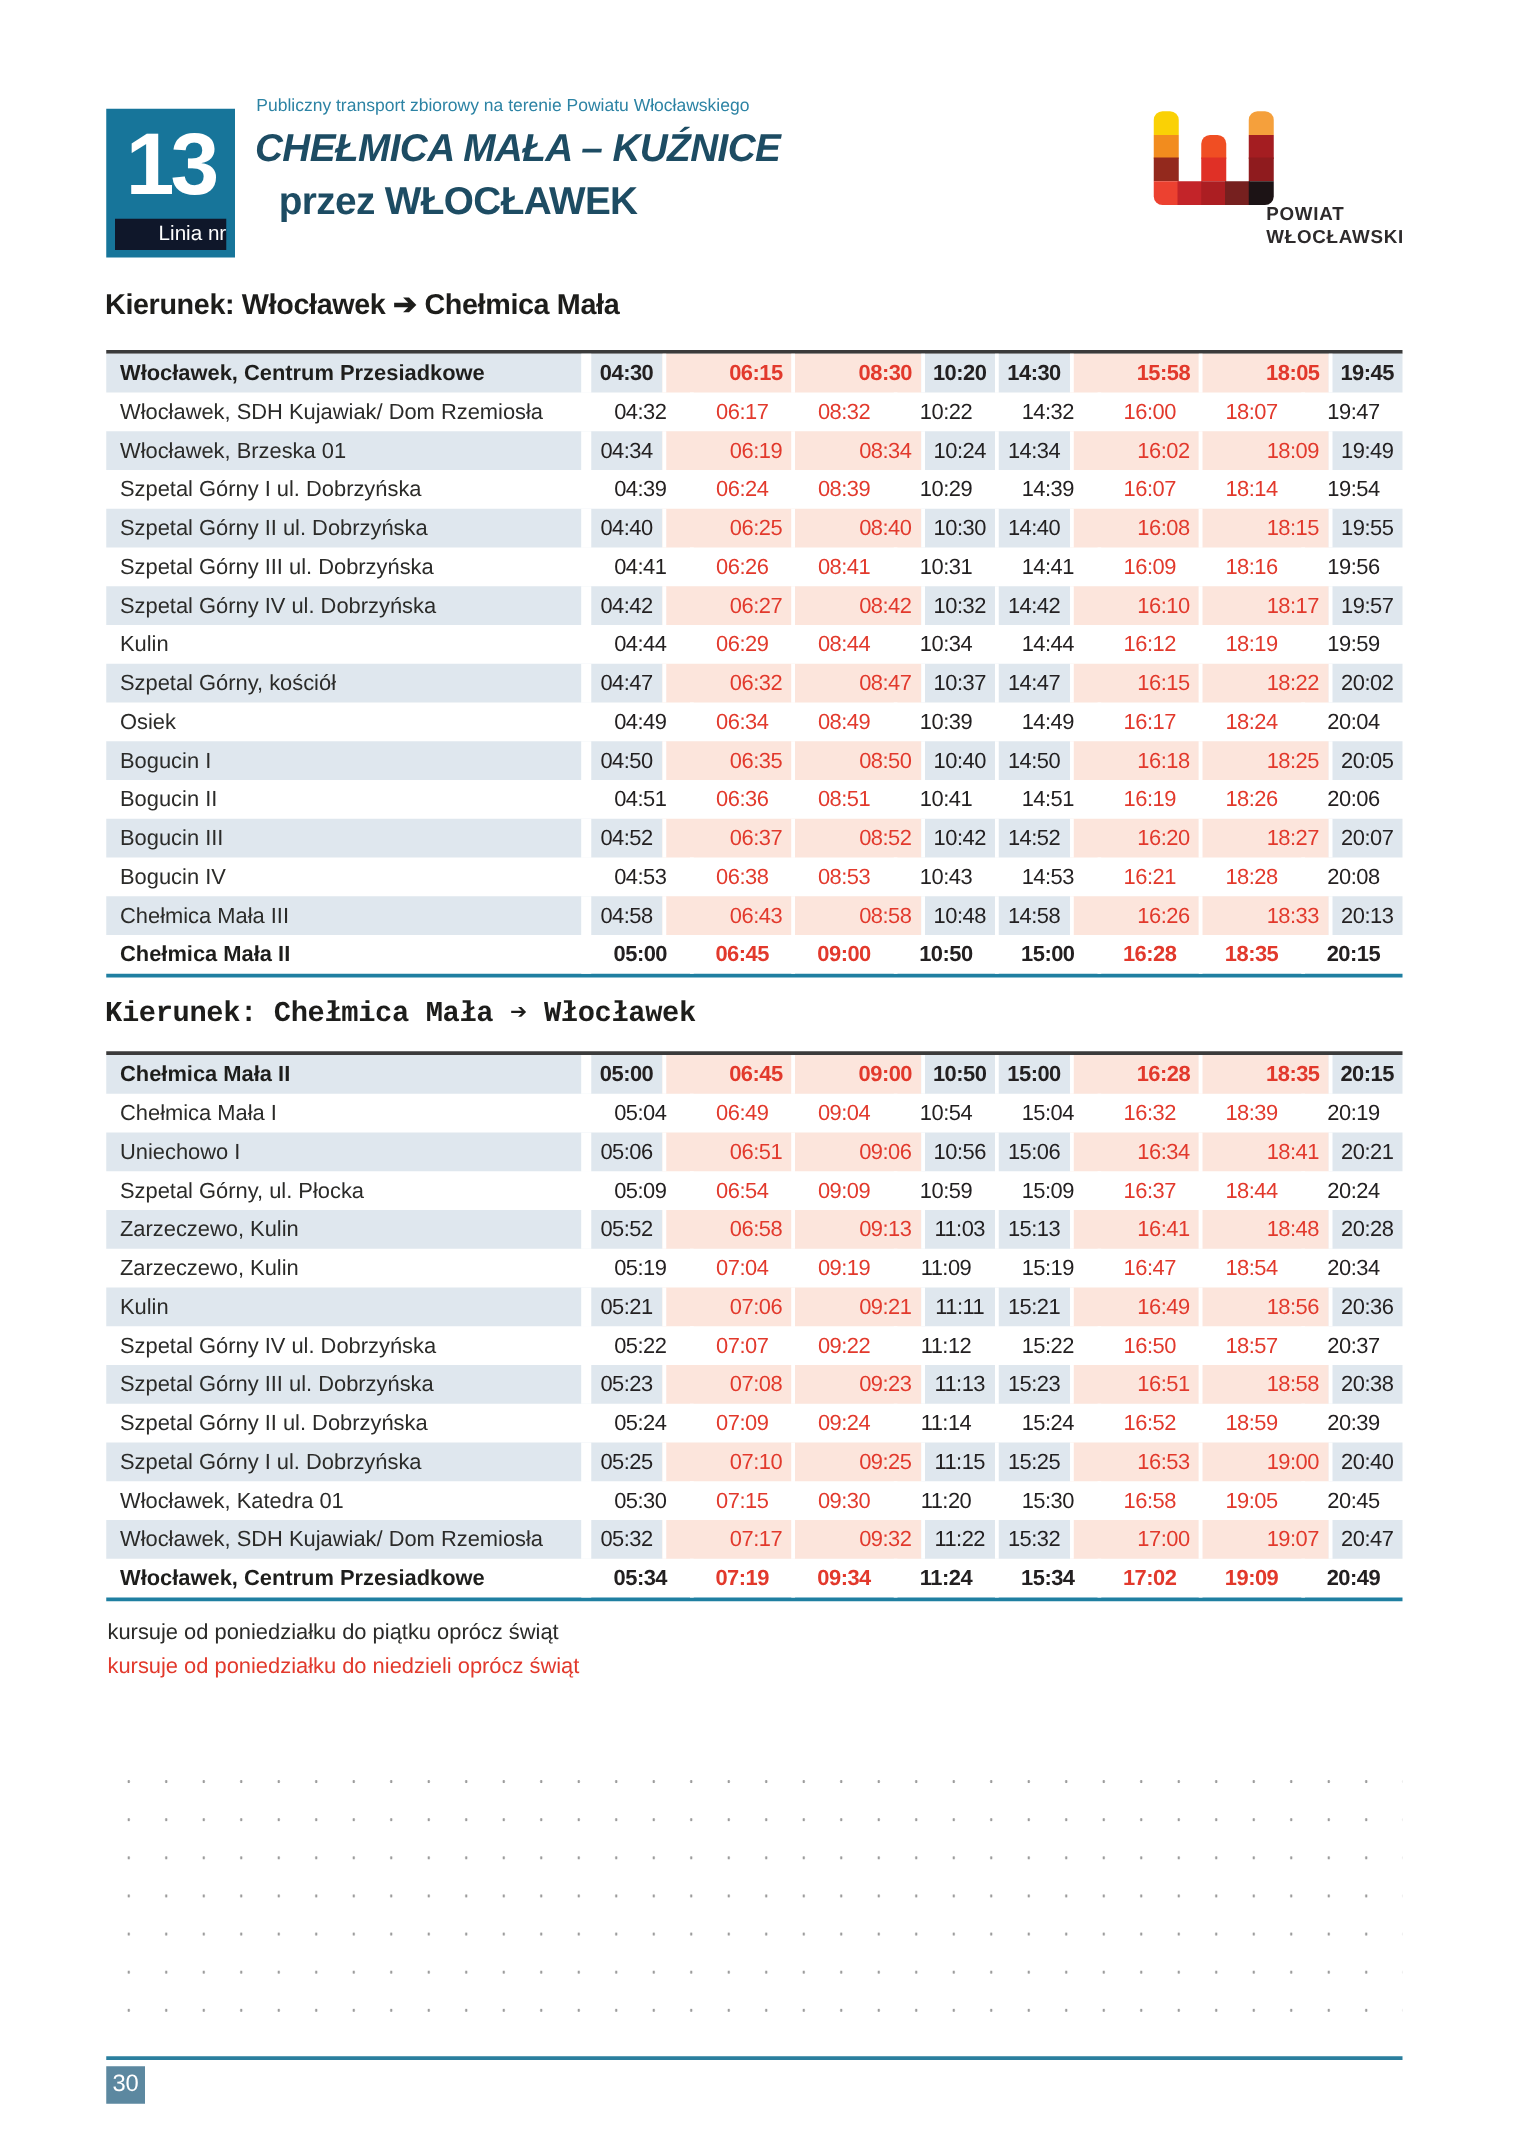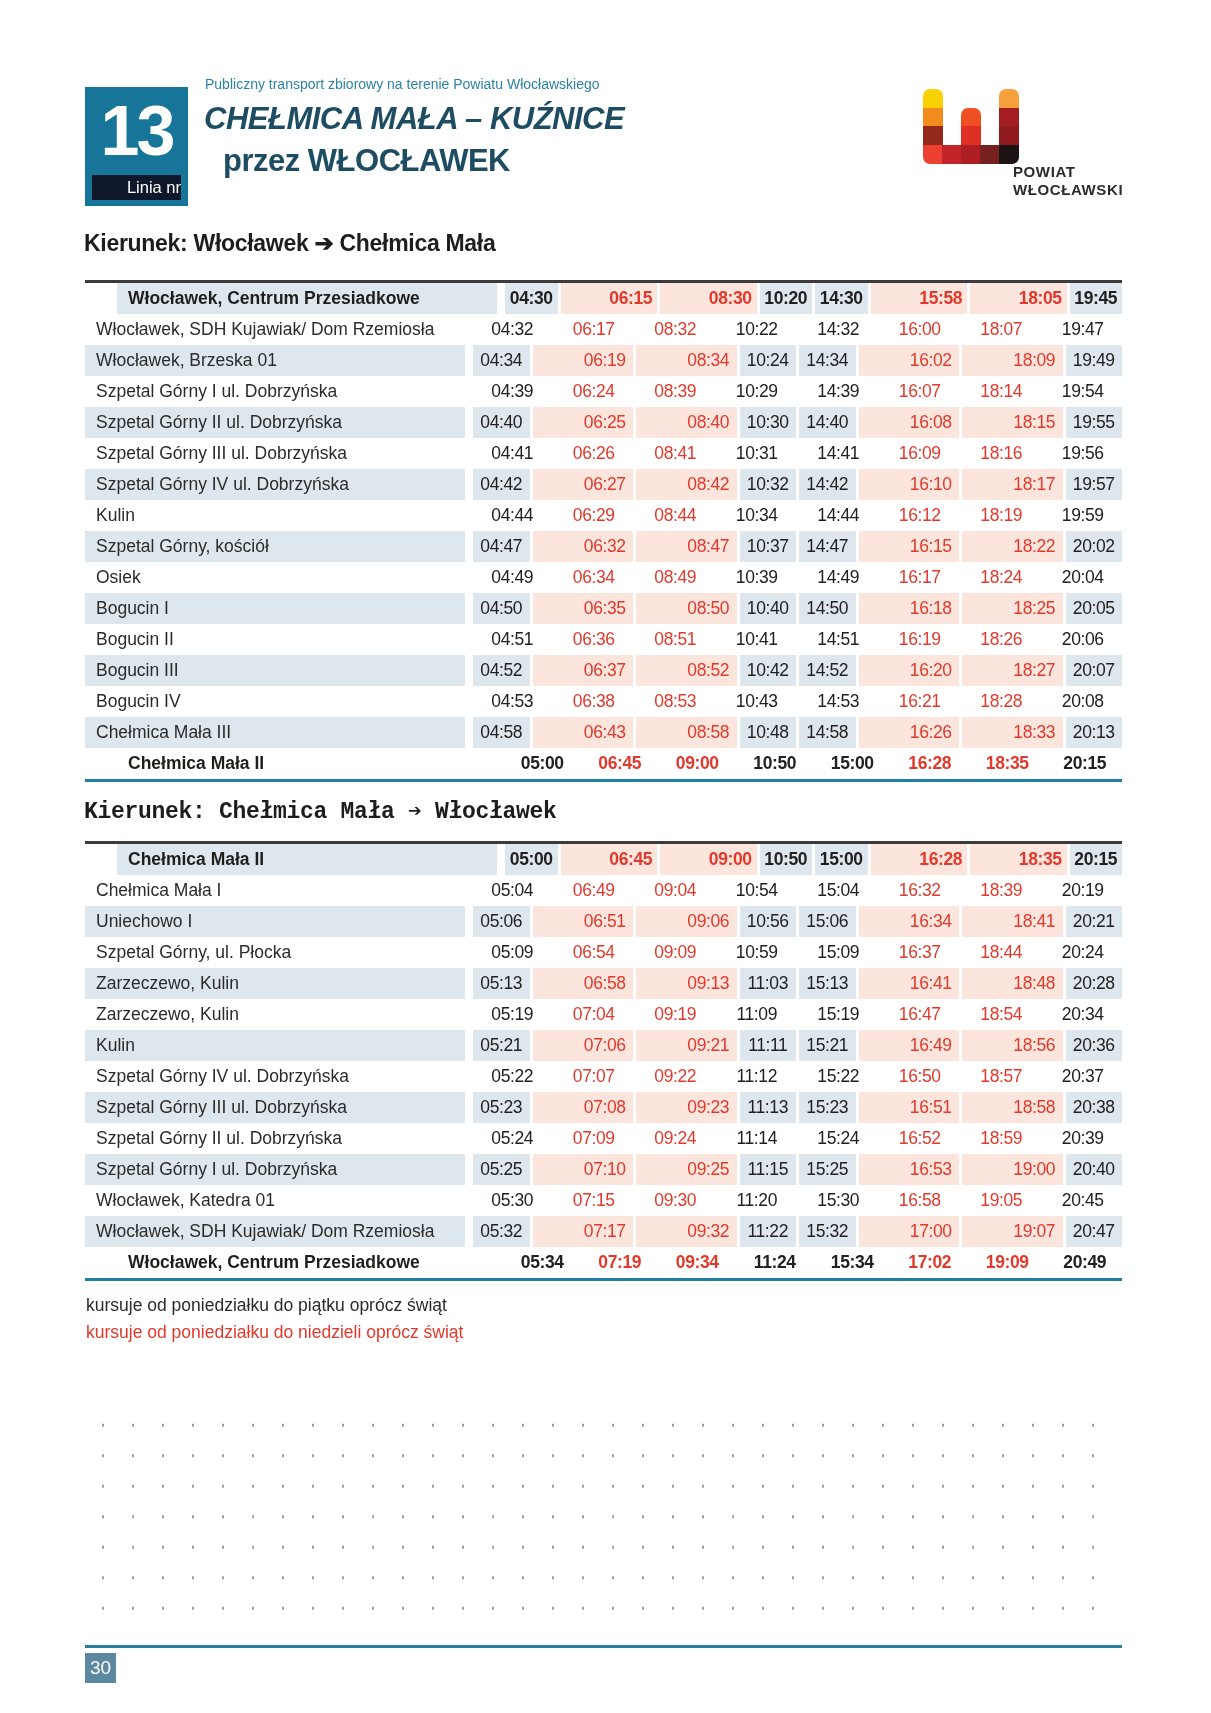--- a/index.html
+++ b/index.html
@@ -27,21 +27,21 @@
   .ttable{position:absolute;left:85px;width:1037px;border-top:3.5px solid #3B3B3B;border-bottom:3.5px solid #1F7FA1;}
   .trow{display:flex;height:31px;align-items:center;}
   .stop-cell{width:380px;box-sizing:border-box;padding-left:11px;font-size:17.5px;color:#2B2B29;
     height:31px;line-height:31px;white-space:nowrap;overflow:hidden;}
   .time-cell{flex:1;text-align:center;font-size:17.5px;letter-spacing:-0.4px;color:#232021;
     height:31px;line-height:31px;border-left:3px solid #ffffff;box-sizing:border-box;}
   .time-cell:nth-child(2){border-left:8px solid #ffffff;}
   .time-cell.red{color:#E2392C;}
   .trow.tint .stop-cell,.trow.tint .time-cell{background:#DFE7EE;}
   .trow.tint .time-cell.red{background:#FCE5DC;padding-left:44px;}
-  .trow.brow{font-weight:700;margin-left:32px;}
+  .trow.brow{font-weight:700;}
   .trow.brow .stop-cell{font-weight:700;color:#1E1E1C;}
 
   
   .footnotes{position:absolute;left:86px;top:1292px;font-size:17.5px;line-height:27px;}
   .footnote-black{color:#2A2A28;}
   .footnote-red{color:#E2392C;}
 
   
   .dot-grid{position:absolute;left:85px;top:1398px;width:1037px;height:238px;
     background-image:radial-gradient(circle,#9C9C9C 1.1px,transparent 1.2px);
@@ -304,21 +304,21 @@
         <div class="time-cell red">06:54</div>
         <div class="time-cell red">09:09</div>
         <div class="time-cell">10:59</div>
         <div class="time-cell">15:09</div>
         <div class="time-cell red">16:37</div>
         <div class="time-cell red">18:44</div>
         <div class="time-cell">20:24</div>
       </div>
       <div class="trow tint">
         <div class="stop-cell">Zarzeczewo, Kulin</div>
-        <div class="time-cell">05:13</div>
+        <div class="time-cell">05:52</div>
         <div class="time-cell red">06:58</div>
         <div class="time-cell red">09:13</div>
         <div class="time-cell">11:03</div>
         <div class="time-cell">15:13</div>
         <div class="time-cell red">16:41</div>
         <div class="time-cell red">18:48</div>
         <div class="time-cell">20:28</div>
       </div>
       <div class="trow">
         <div class="stop-cell">Zarzeczewo, Kulin</div>

